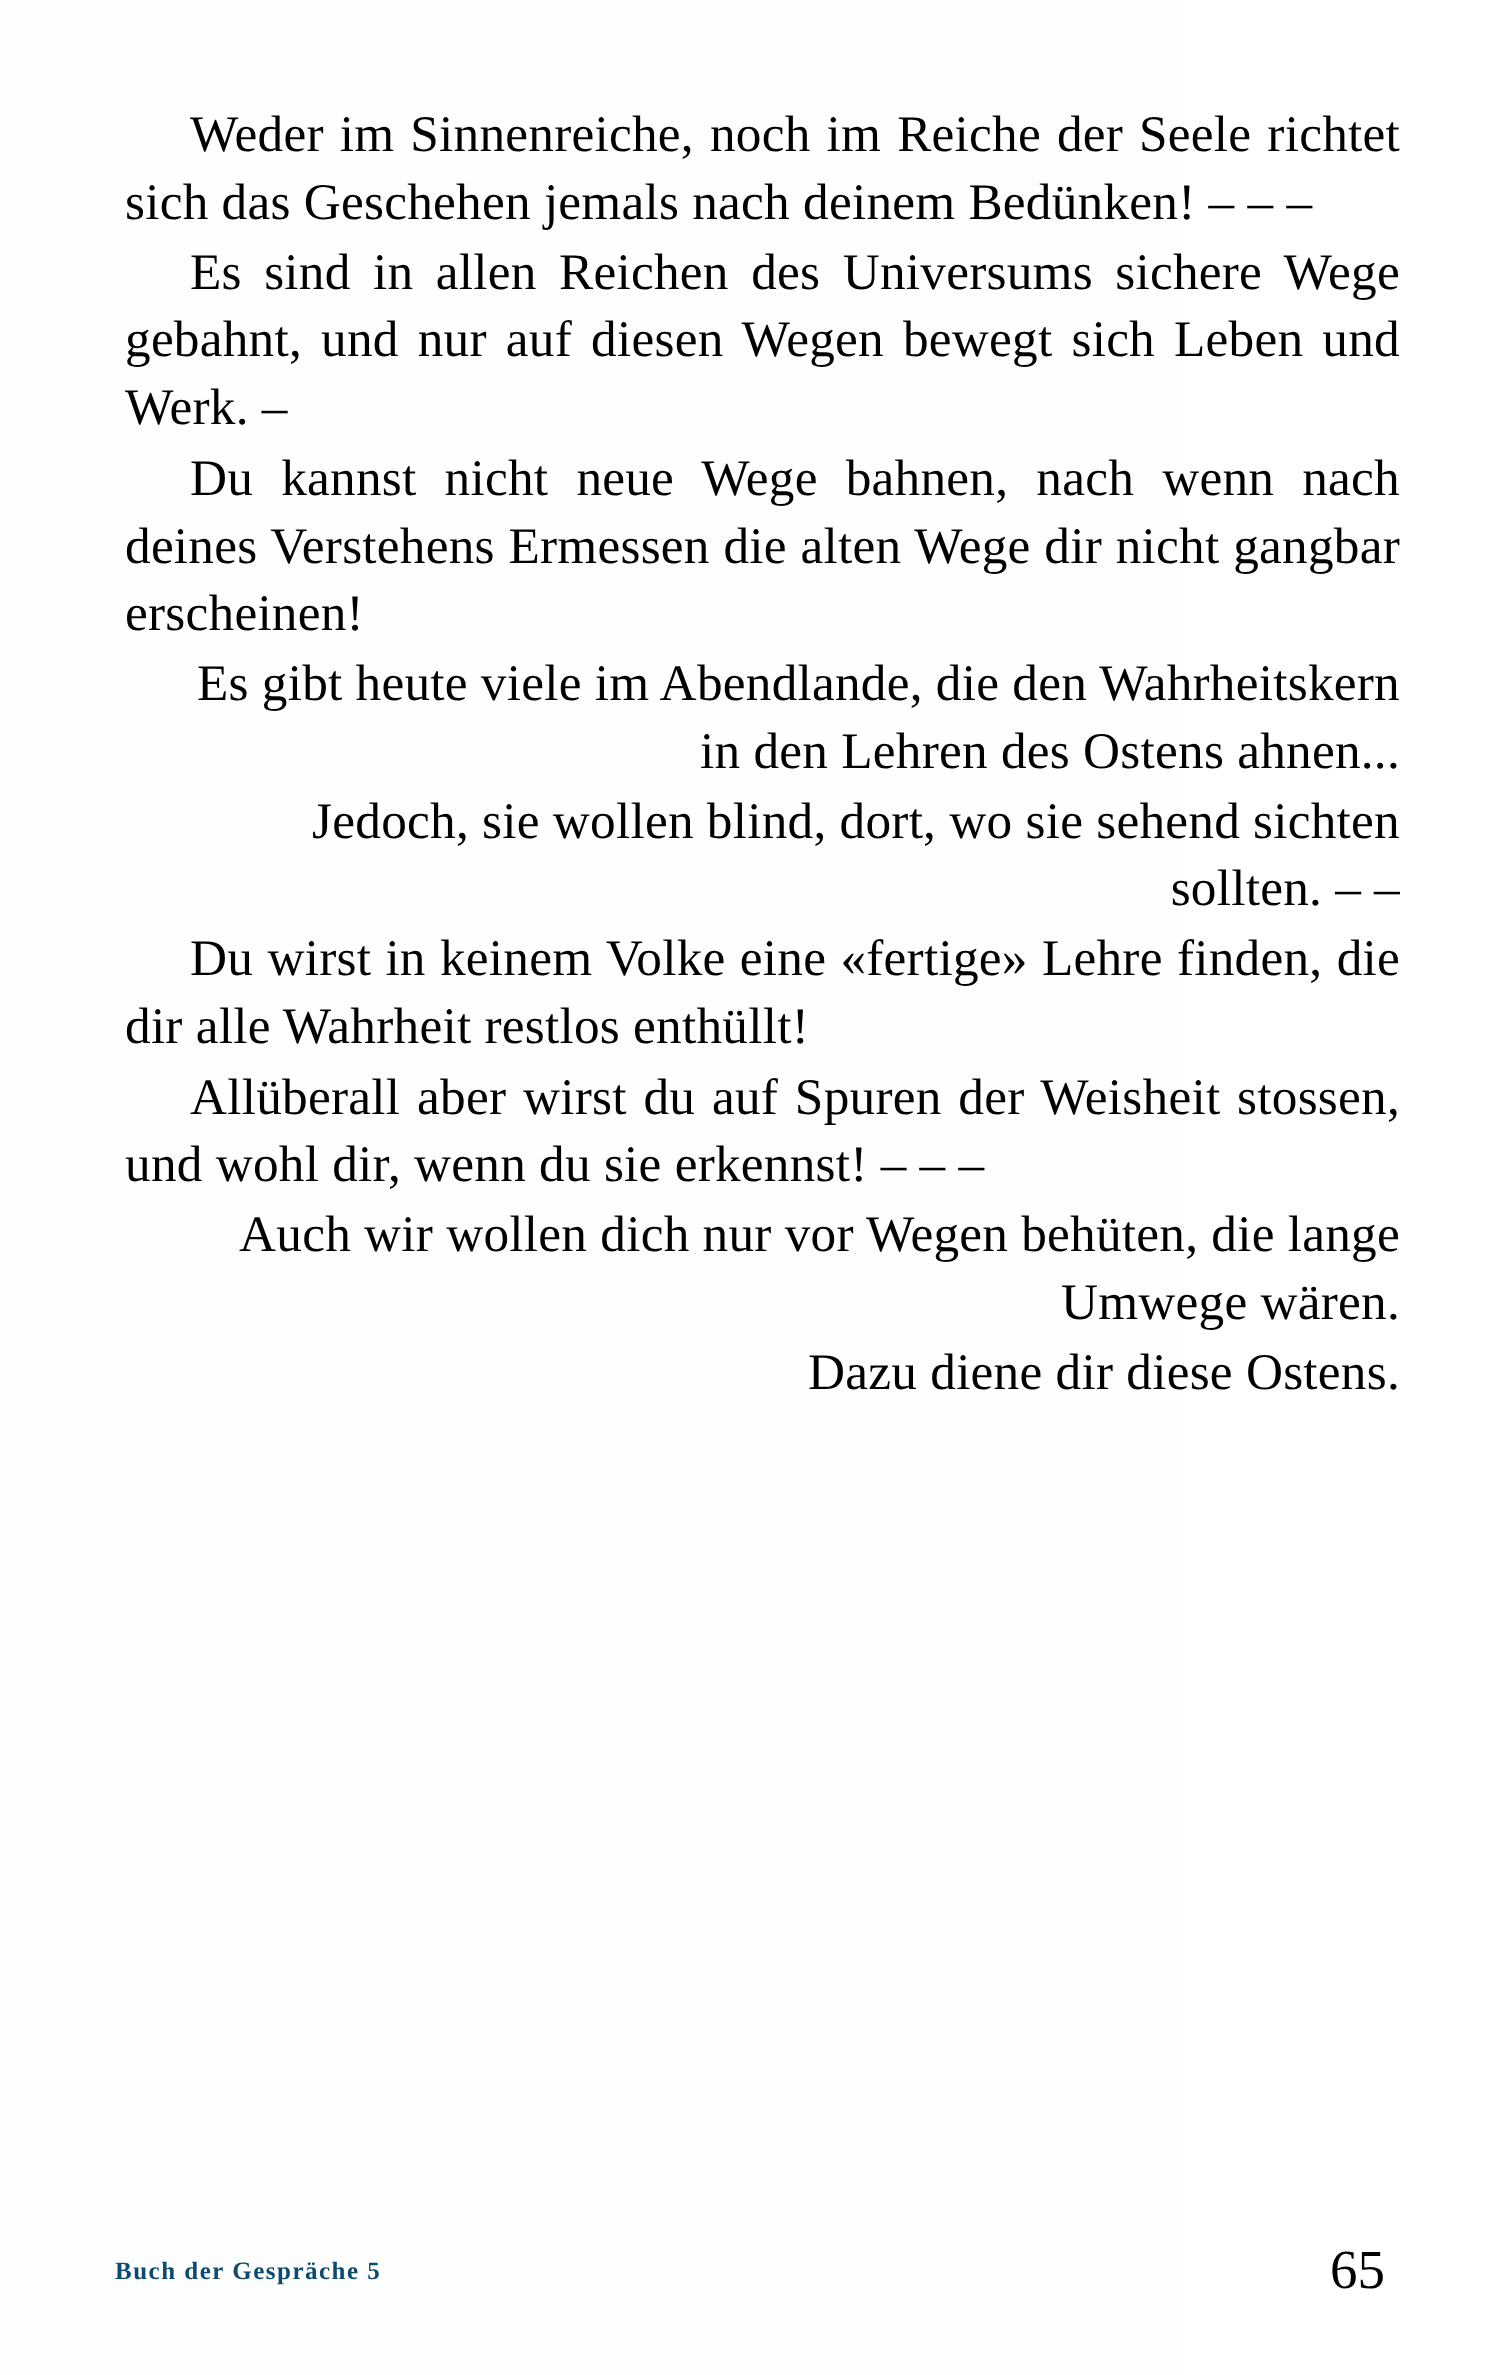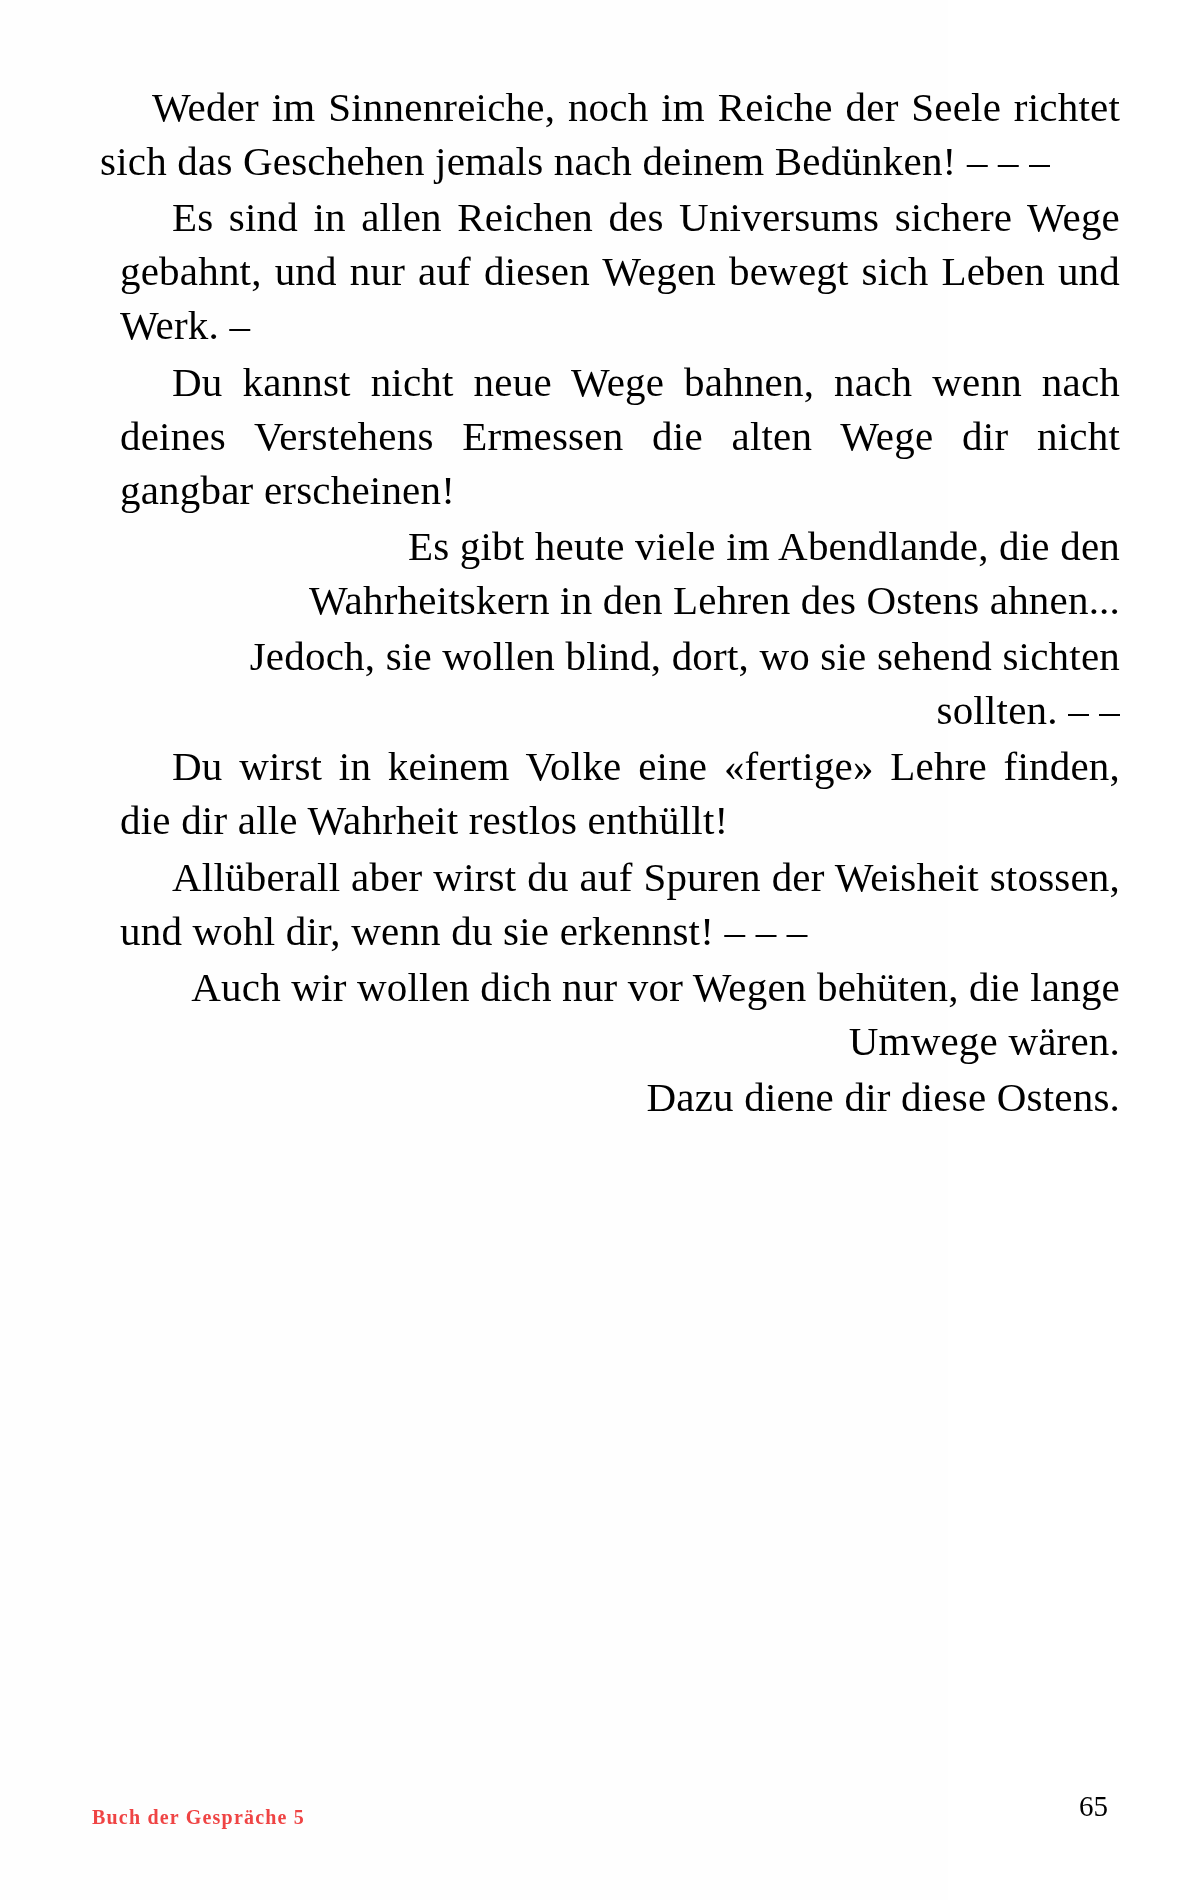--- a/index.html
+++ b/index.html
@@ -41,44 +41,43 @@
   }
   p.para:last-child {
     text-align: left;
   }
   
   p.para.noj {
     text-align: right;
   }
   p.para + p.para {
     margin-top: 2px;
-    margin-left: 20px;
   }
   .footer {
     position: absolute;
     left: 0;
     top: 1790px;
     width: 1200px;
     height: 60px;
   }
   .footer-left {
     position: absolute;
     left: 92px;
     top: 16px;
     font-size: 20px;
     letter-spacing: 1.2px;
     font-family: "Liberation Serif", serif;
     font-weight: bold;
-    color: #ef4444;
+    color: #0c4a6e;
   }
   .footer-right {
     position: absolute;
     right: 92px;
     top: 0px;
-    font-size: 29px;
+    font-size: 44px;
     font-family: "Liberation Serif", serif;
     color: #000;
     text-align: center;
   }
 </style>
 </head>
 <body>
 
 <div class="page">
 

